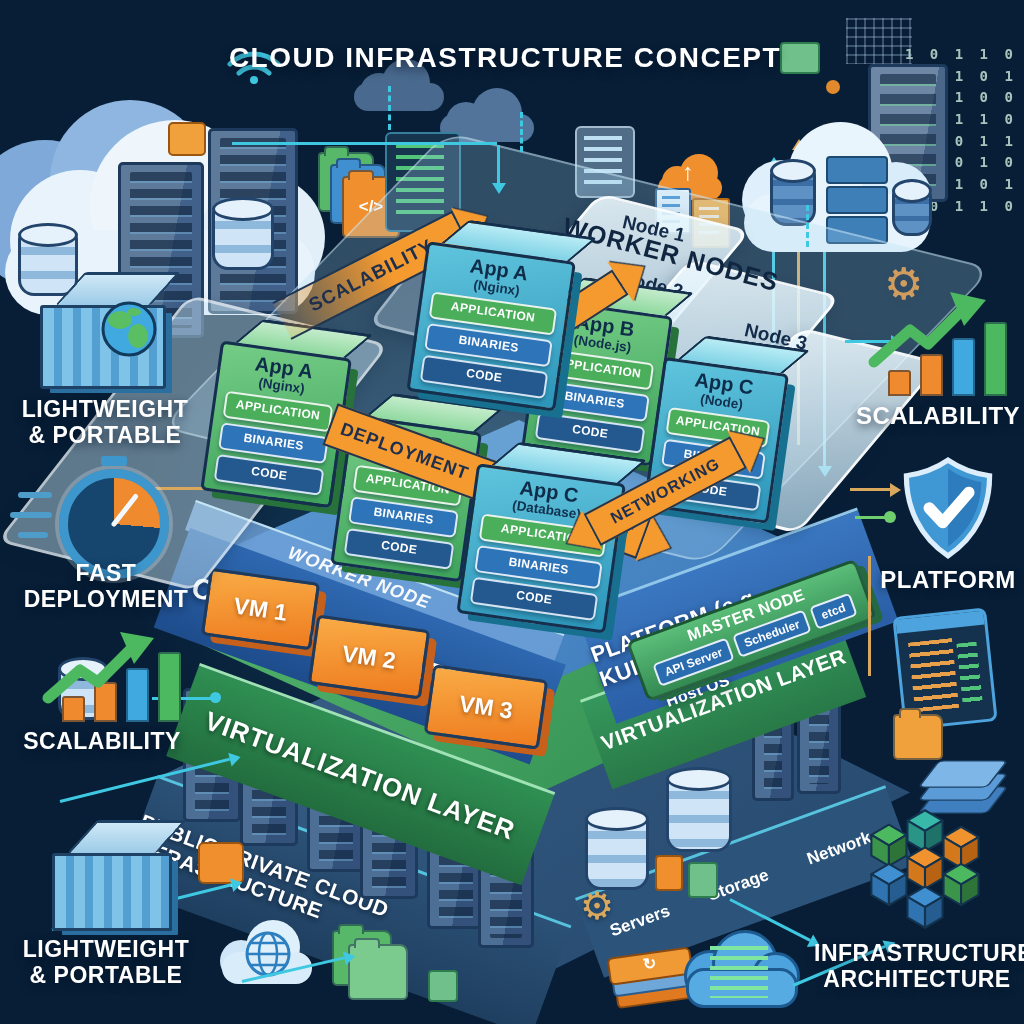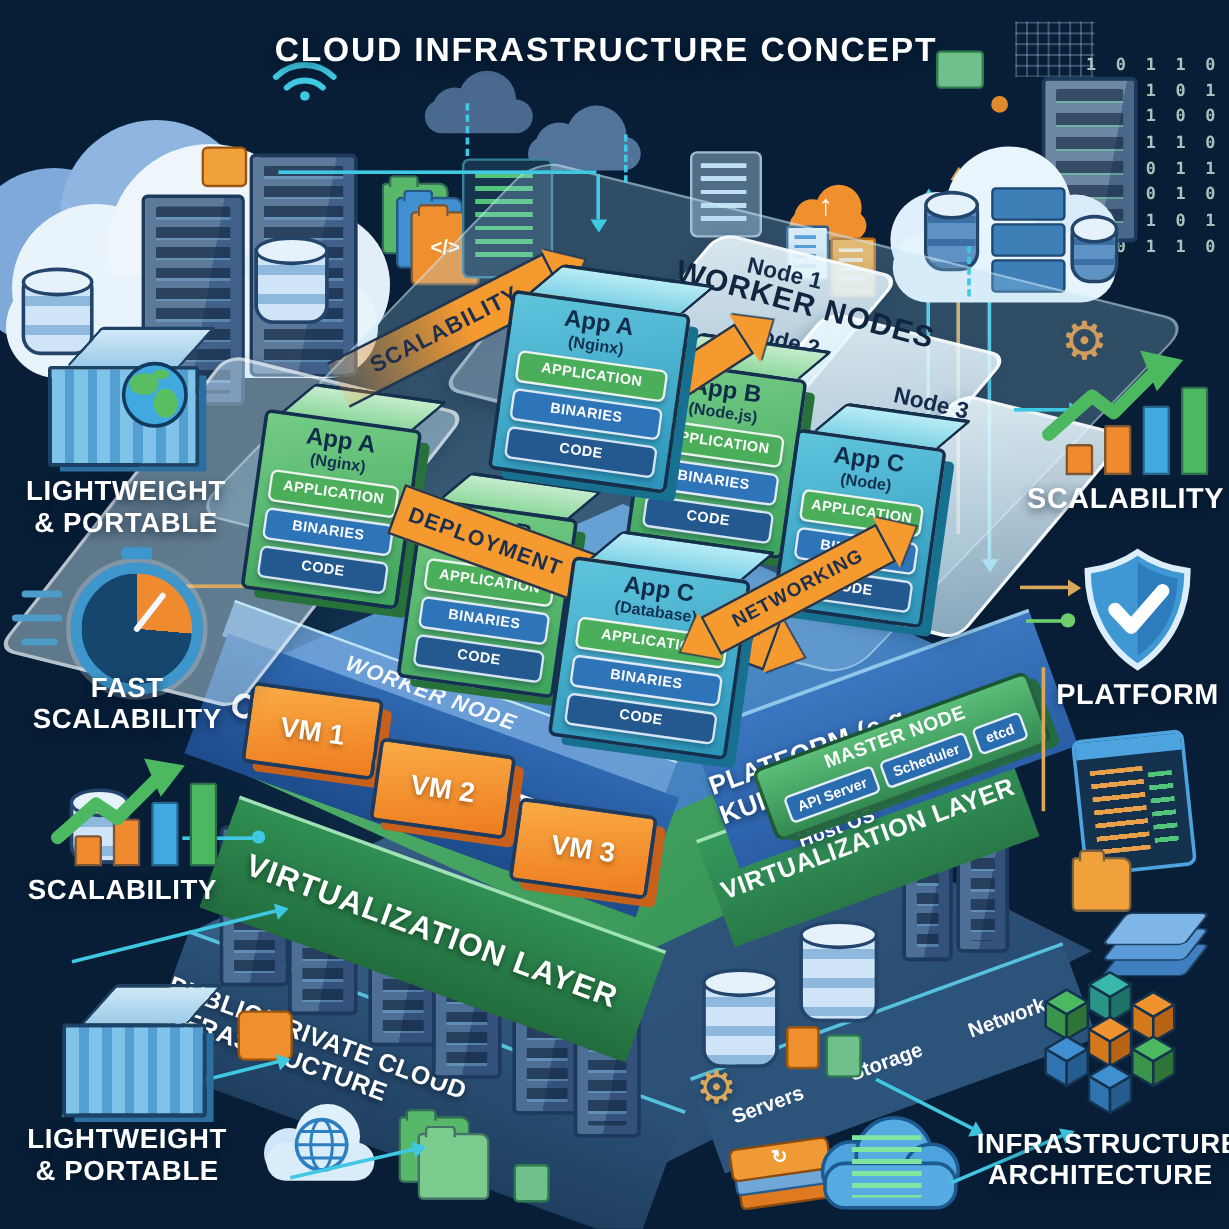--- a/index.html
+++ b/index.html
@@ -7,21 +7,21 @@
     font-family:"Liberation Sans",sans-serif;
     background:linear-gradient(155deg,#0b2a4c 0%,#0e3458 28%,#14507e 52%,#0e3burb 0,#0e3458 78%,#0a2643 100%);}
   .glow{position:absolute;left:120px;top:260px;width:700px;height:560px;border-radius:50%;
     background:radial-gradient(closest-side,rgba(64,150,205,.28),rgba(64,150,205,0));z-index:0;}
   .abs{position:absolute;}
   .wlabel{position:absolute;color:#fff;font-weight:800;text-align:center;white-space:pre-line;
     text-shadow:0 3px 8px rgba(4,18,38,.65);letter-spacing:.5px;line-height:1.15;z-index:10;}
   .title{position:absolute;left:120px;top:24px;width:770px;text-align:center;color:#fff;z-index:10;
     text-shadow:0 4px 10px rgba(3,15,35,.7);}
   .title .l1{font-size:46px;font-weight:800;letter-spacing:2px;}
-  .title .l2{font-size:28px;font-weight:800;letter-spacing:1.5px;margin-top:2px;}
+  .title .l2{font-size:28px;font-weight:800;letter-spacing:1.5px;margin-top:18px;}
   
   .face{position:absolute;transform-origin:0 0;display:flex;align-items:center;justify-content:center;
     color:#fff;font-weight:800;}
   .face-l{transform:rotate(20deg);}
   .face-r{transform:rotate(-20deg);}
   .topface{position:absolute;}
   
   .plane{position:absolute;border-radius:22px;z-index:4;}
   .npanel{position:absolute;border-radius:14px;z-index:4;
     background:linear-gradient(160deg,rgba(236,248,253,.9),rgba(188,224,243,.7));
@@ -440,21 +440,21 @@
 &amp; PORTABLE</div>
 
   <div class="watch" style="left:59px;top:469px;">
     <span class="crown"></span>
     <span class="needle"></span>
   </div>
   <span class="speed" style="left:18px;top:492px;width:34px;"></span>
   <span class="speed" style="left:10px;top:512px;width:42px;"></span>
   <span class="speed" style="left:18px;top:532px;width:30px;"></span>
   <div class="wlabel" style="left:8px;top:560px;width:196px;font-size:23px;">FAST
-SCALABILITY</div>
+DEPLOYMENT</div>
 
   <div class="bars4" style="left:62px;top:648px;height:74px;">
     <i style="height:22px;background:#ef8a2e;"></i>
       <i style="height:36px;background:#ef8a2e;"></i>
     <i style="height:50px;background:#3fa9e0;"></i>
       <i style="height:66px;background:#4cb85f;"></i>
   </div>
   <svg width="120" height="90" viewBox="0 0 120 90" style="position:absolute;left:42px;top:622px;z-index:11;">
     <polyline points="6,76 38,48 56,60 94,22" fill="none" stroke="#4cb85f" stroke-width="11" stroke-linejoin="round" stroke-linecap="round"></polyline>
     <polygon points="78,10 112,16 92,42" fill="#4cb85f"></polygon>

